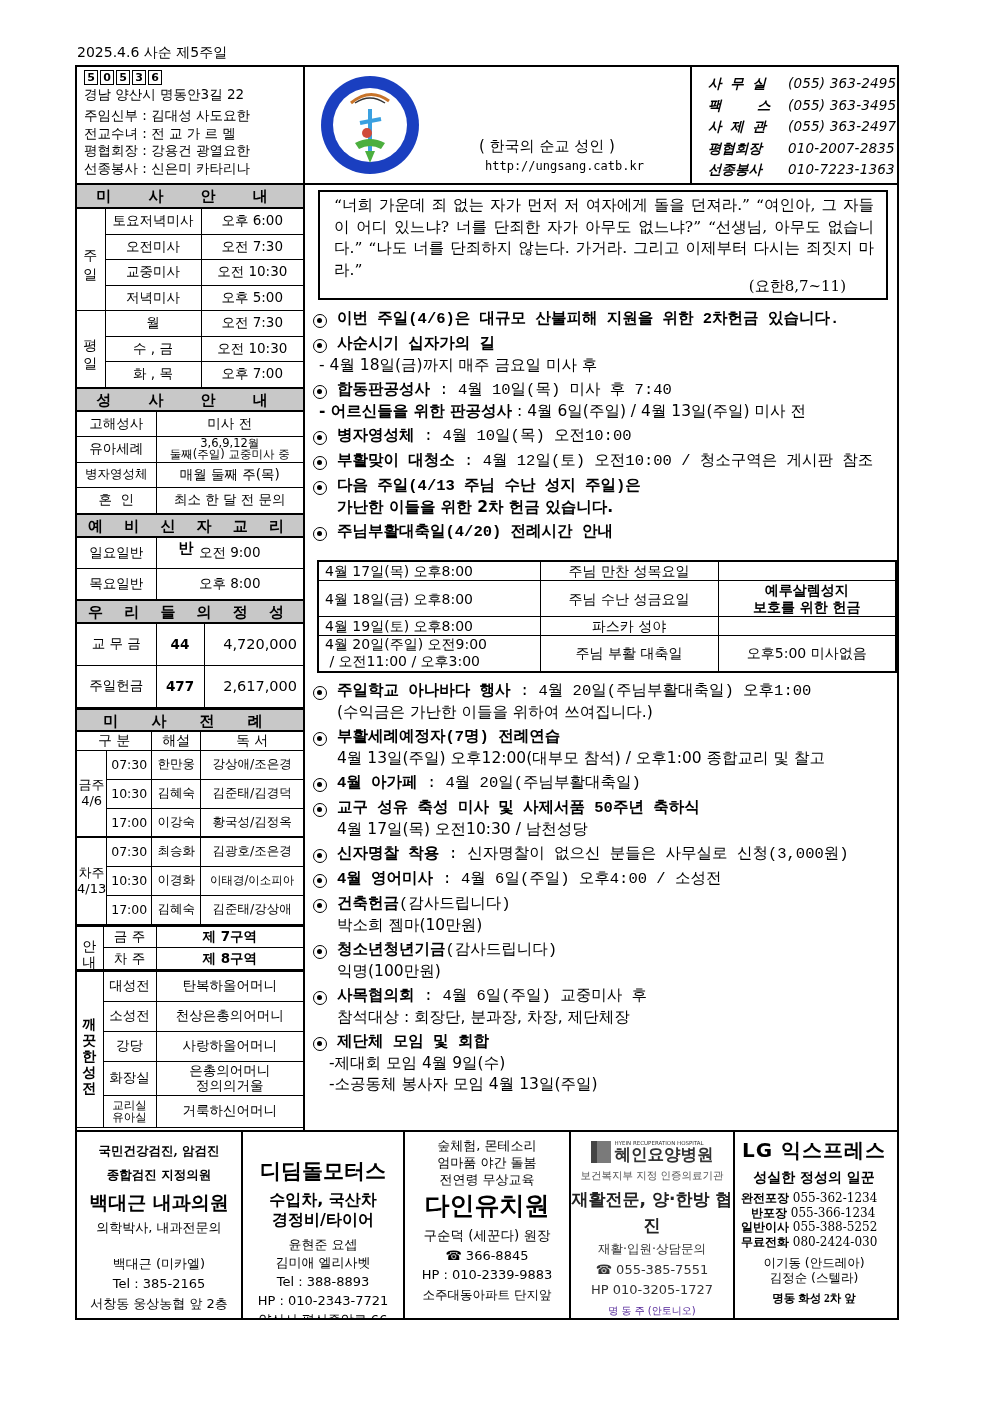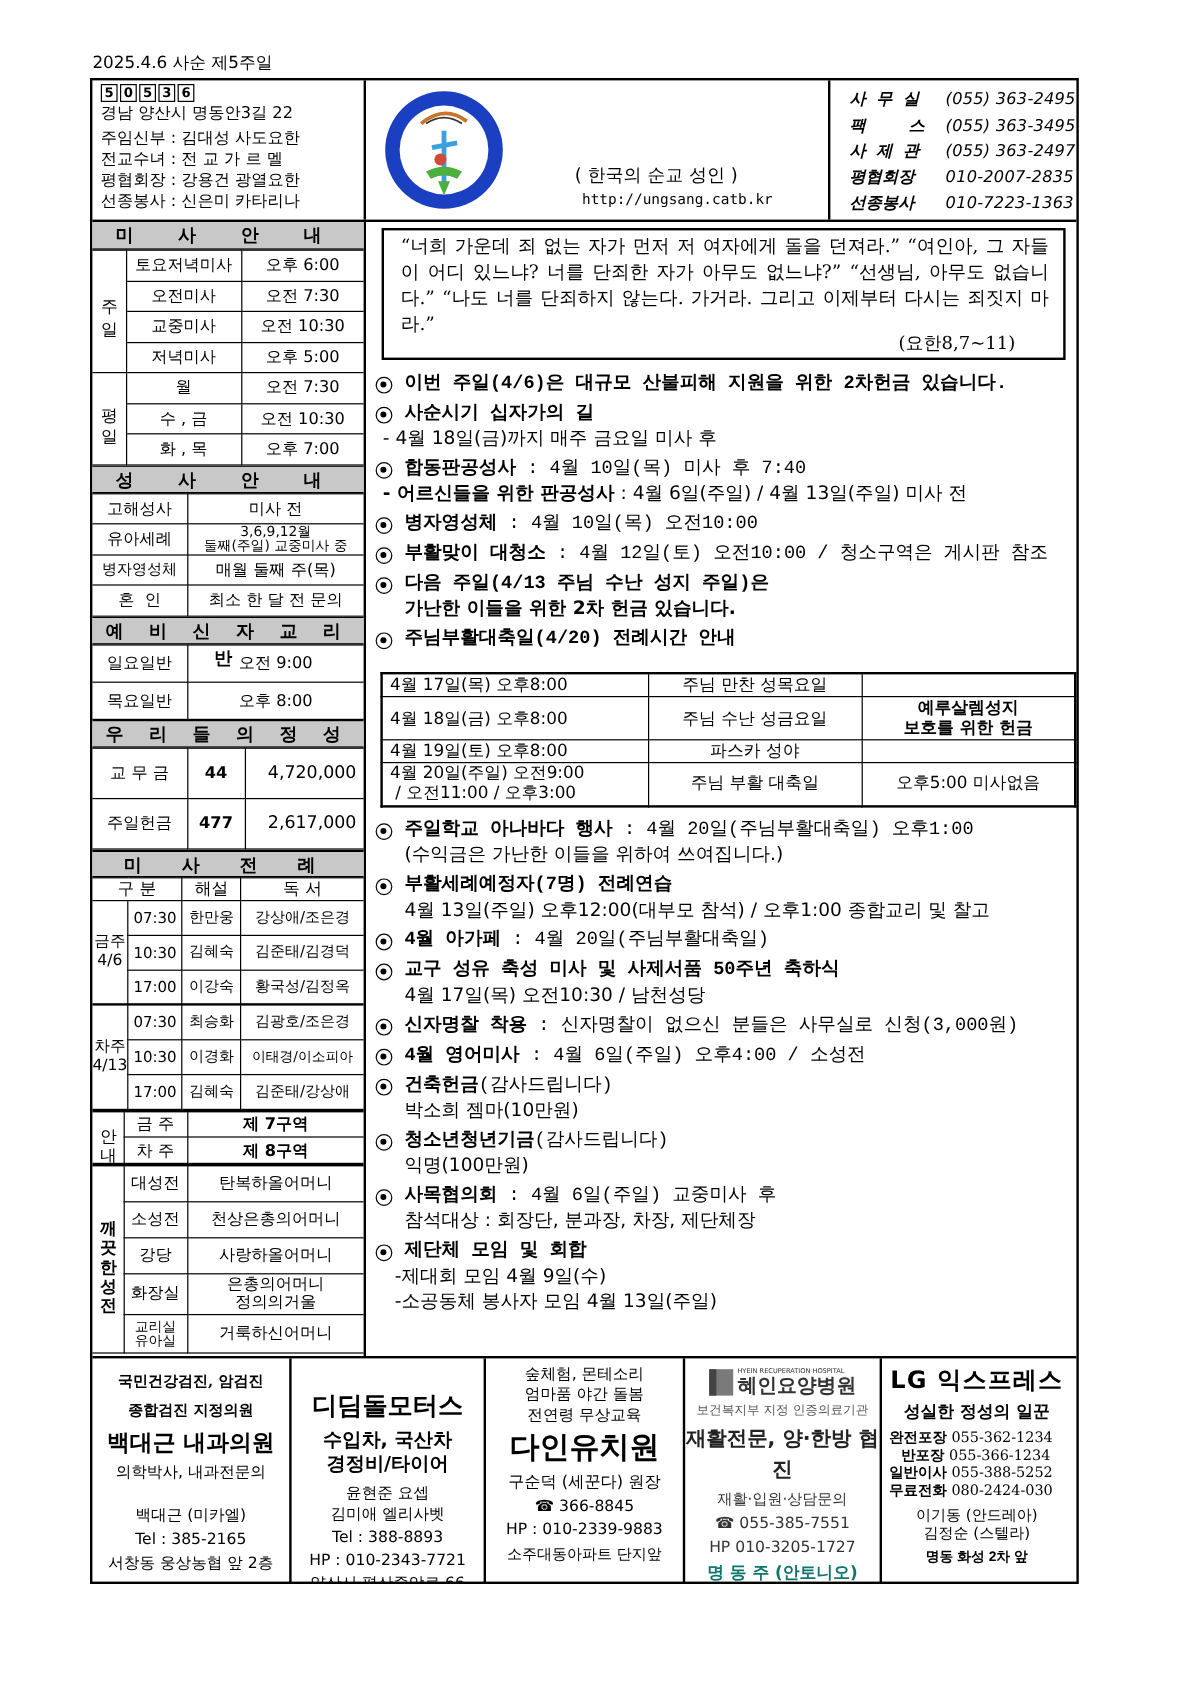--- a/index.html
+++ b/index.html
@@ -480,29 +480,29 @@
         <div style="text-align:left">
           <div style="font-size:5.5px;color:#333">HYEIN RECUPERATION HOSPITAL</div>
           <div style="font-size:16.5px;font-weight:bold;color:#333;line-height:18px">혜인요양병원</div>
         </div>
       </div>
       <div style="font-size:10.5px;color:#555;line-height:22px">보건복지부 지정 인증의료기관</div>
       <div style="font-size:17px;font-weight:bold;line-height:26px;color:#222">재활전문, 양·한방 협진</div>
       <div style="font-size:12.5px;line-height:22px;color:#333">재활·입원·상담문의</div>
       <div style="font-size:13px;line-height:20px;color:#333">☎ 055-385-7551</div>
       <div style="font-size:13px;line-height:19px;color:#333">HP 010-3205-1727</div>
-      <div style="font-size:14px;line-height:24px;font-weight:bold;color:#0f766e">명 동 주 (안토니오)</div>
+      <div style="font-size:10px;line-height:24px;font-weight:normal;color:#4c1d95">명 동 주 (안토니오)</div>
     </div>
     <div class="ad" style="width:158px;padding-top:5px">
       <div style="font-size:20px;font-weight:bold;line-height:26px;letter-spacing:1px">LG 익스프레스</div>
       <div style="font-family:'DejaVu Serif',serif;font-size:14px;font-weight:bold;line-height:28px">성실한 정성의 일꾼</div>
       <div style="font-family:'DejaVu Serif',serif;font-size:12px;line-height:14.5px;text-align:left;padding-left:6px">
         <div><b>완전포장</b> <span>055-362-1234</span></div>
         <div style="padding-left:10px"><b>반포장</b> <span>055-366-1234</span></div>
         <div><b>일반이사</b> <span>055-388-5252</span></div>
         <div><b>무료전화</b> <span>080-2424-030</span></div>
       </div>
       <div style="font-size:12.5px;line-height:15px;margin-top:6px">이기동 (안드레아)</div>
       <div style="font-size:12.5px;line-height:15px">김정순 (스텔라)</div>
-      <div style="font-family:Liberation Sans, sans-serif;font-size:11.5px;font-weight:bold;line-height:26px">명동 화성 2차 앞</div>
+      <div style="font-family:Liberation Serif, serif;font-size:11.5px;font-weight:bold;line-height:26px">명동 화성 2차 앞</div>
     </div>
   </div>
 </div>
 
 </body></html>

